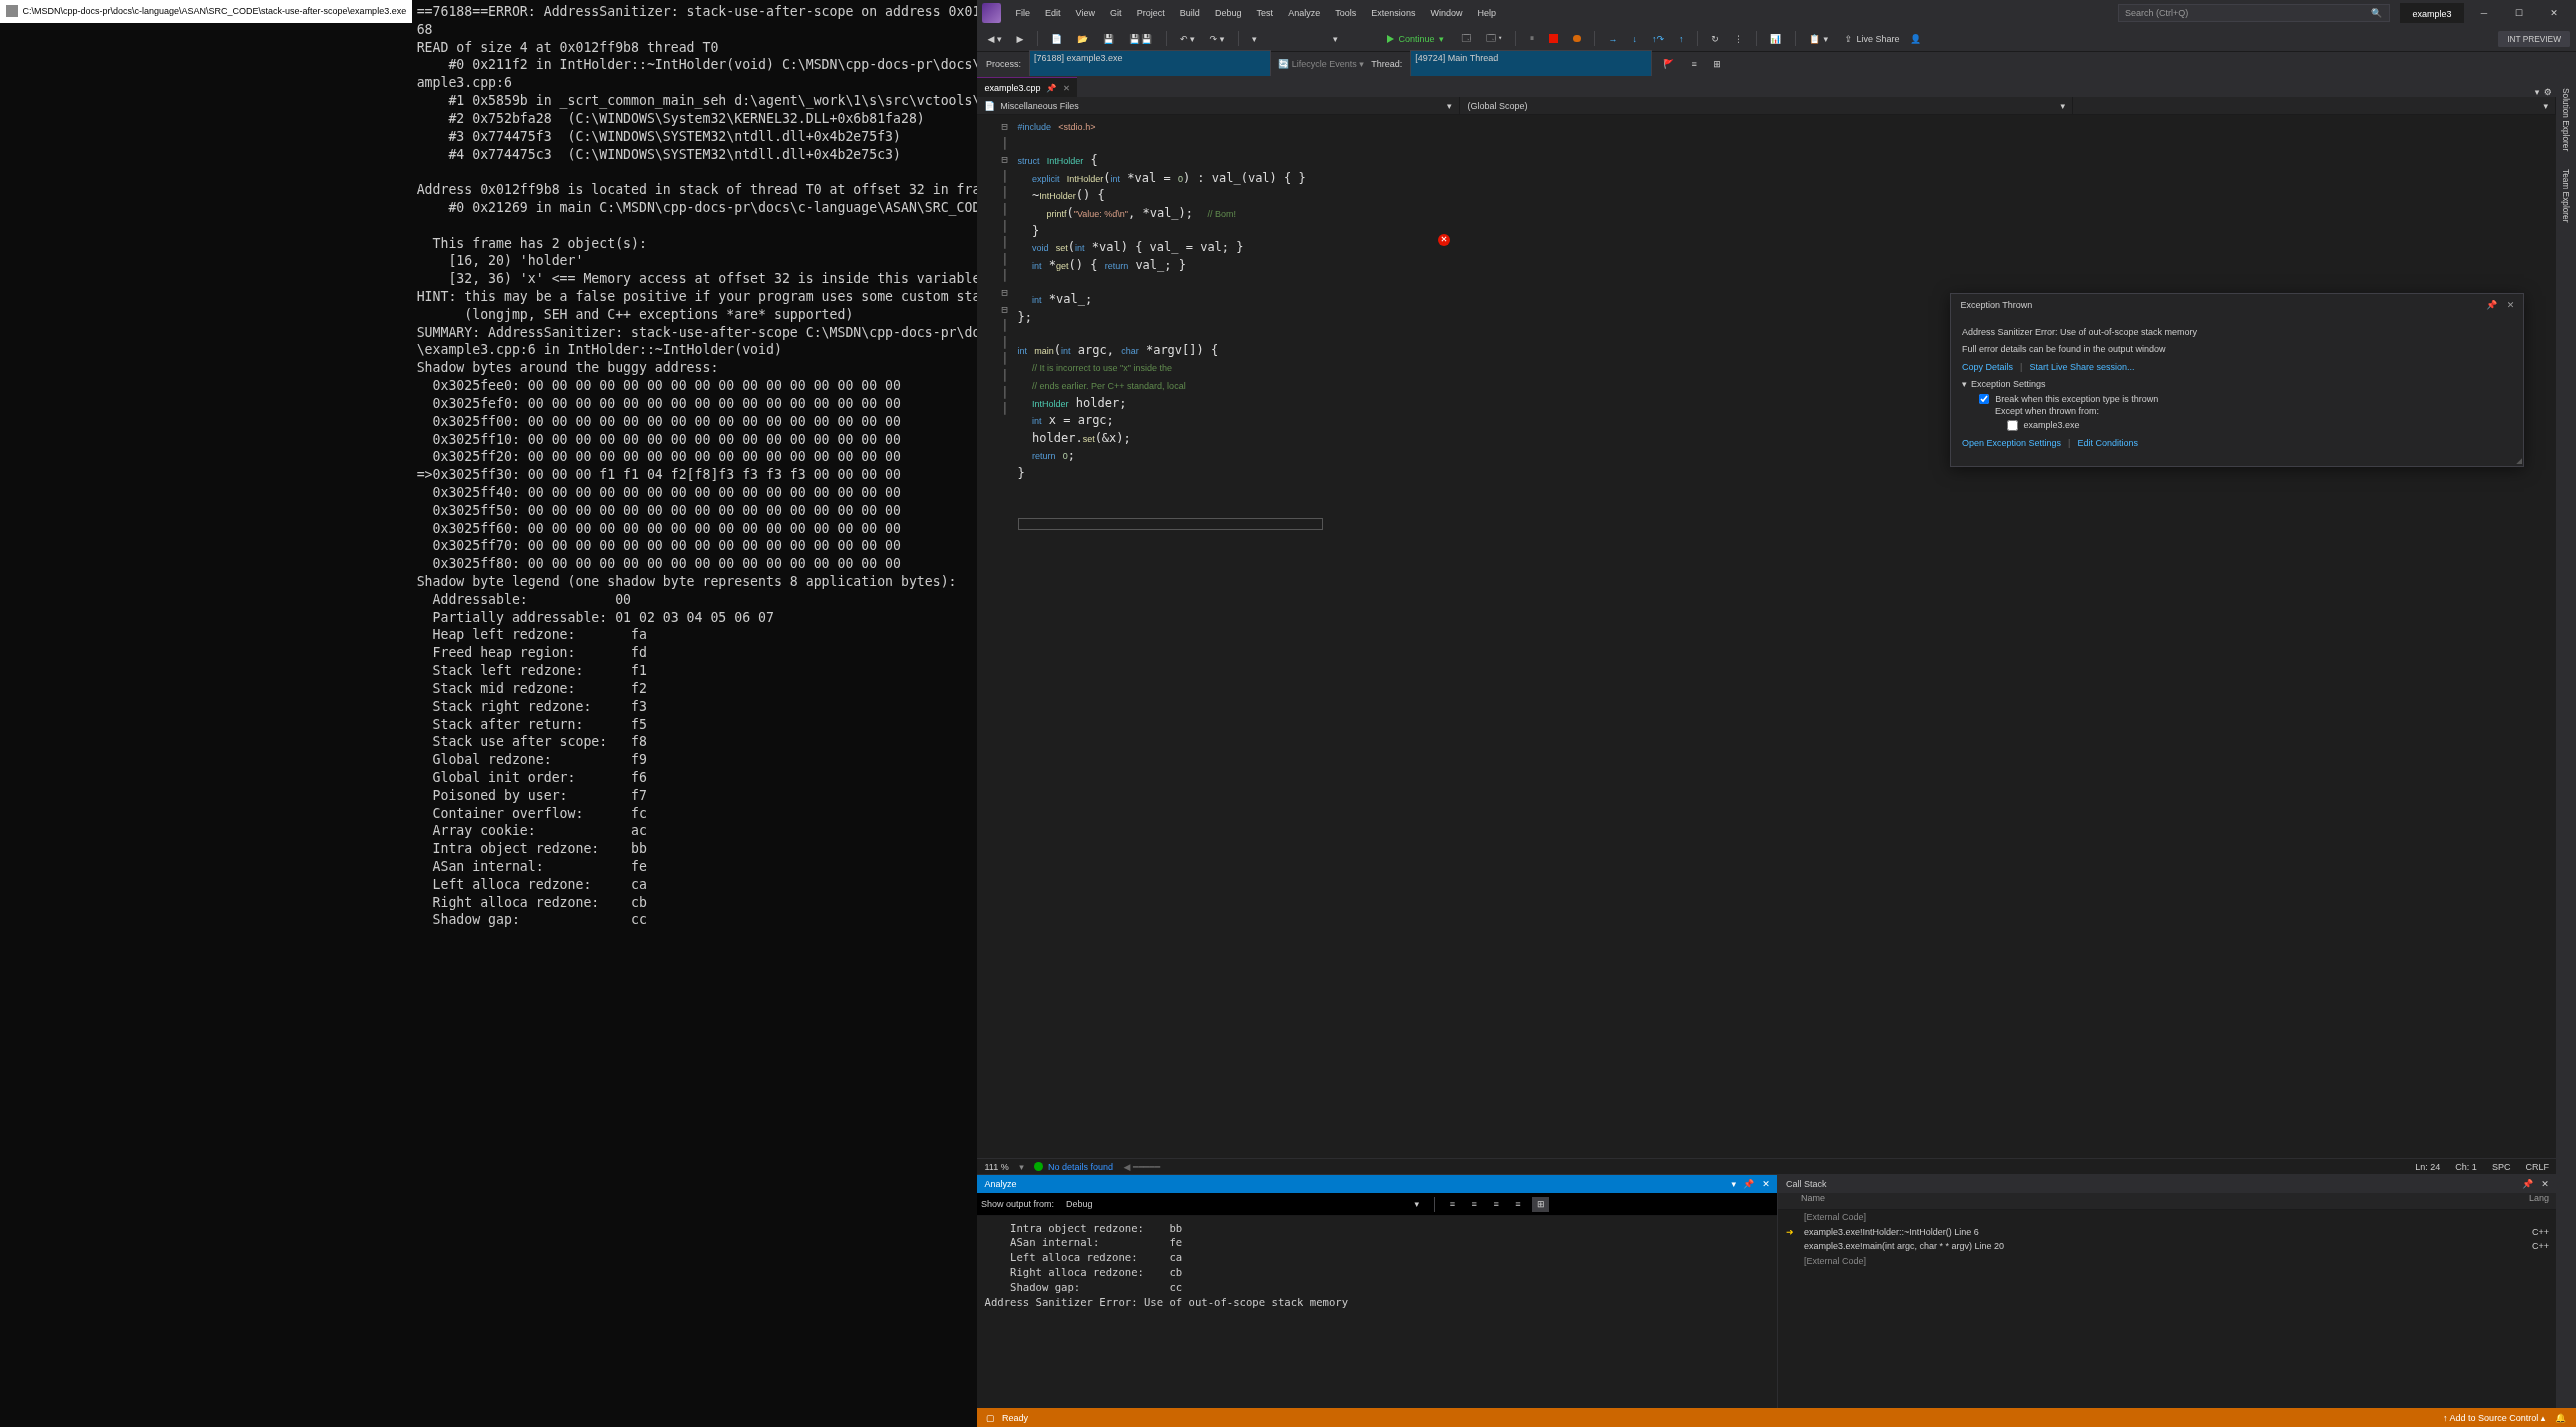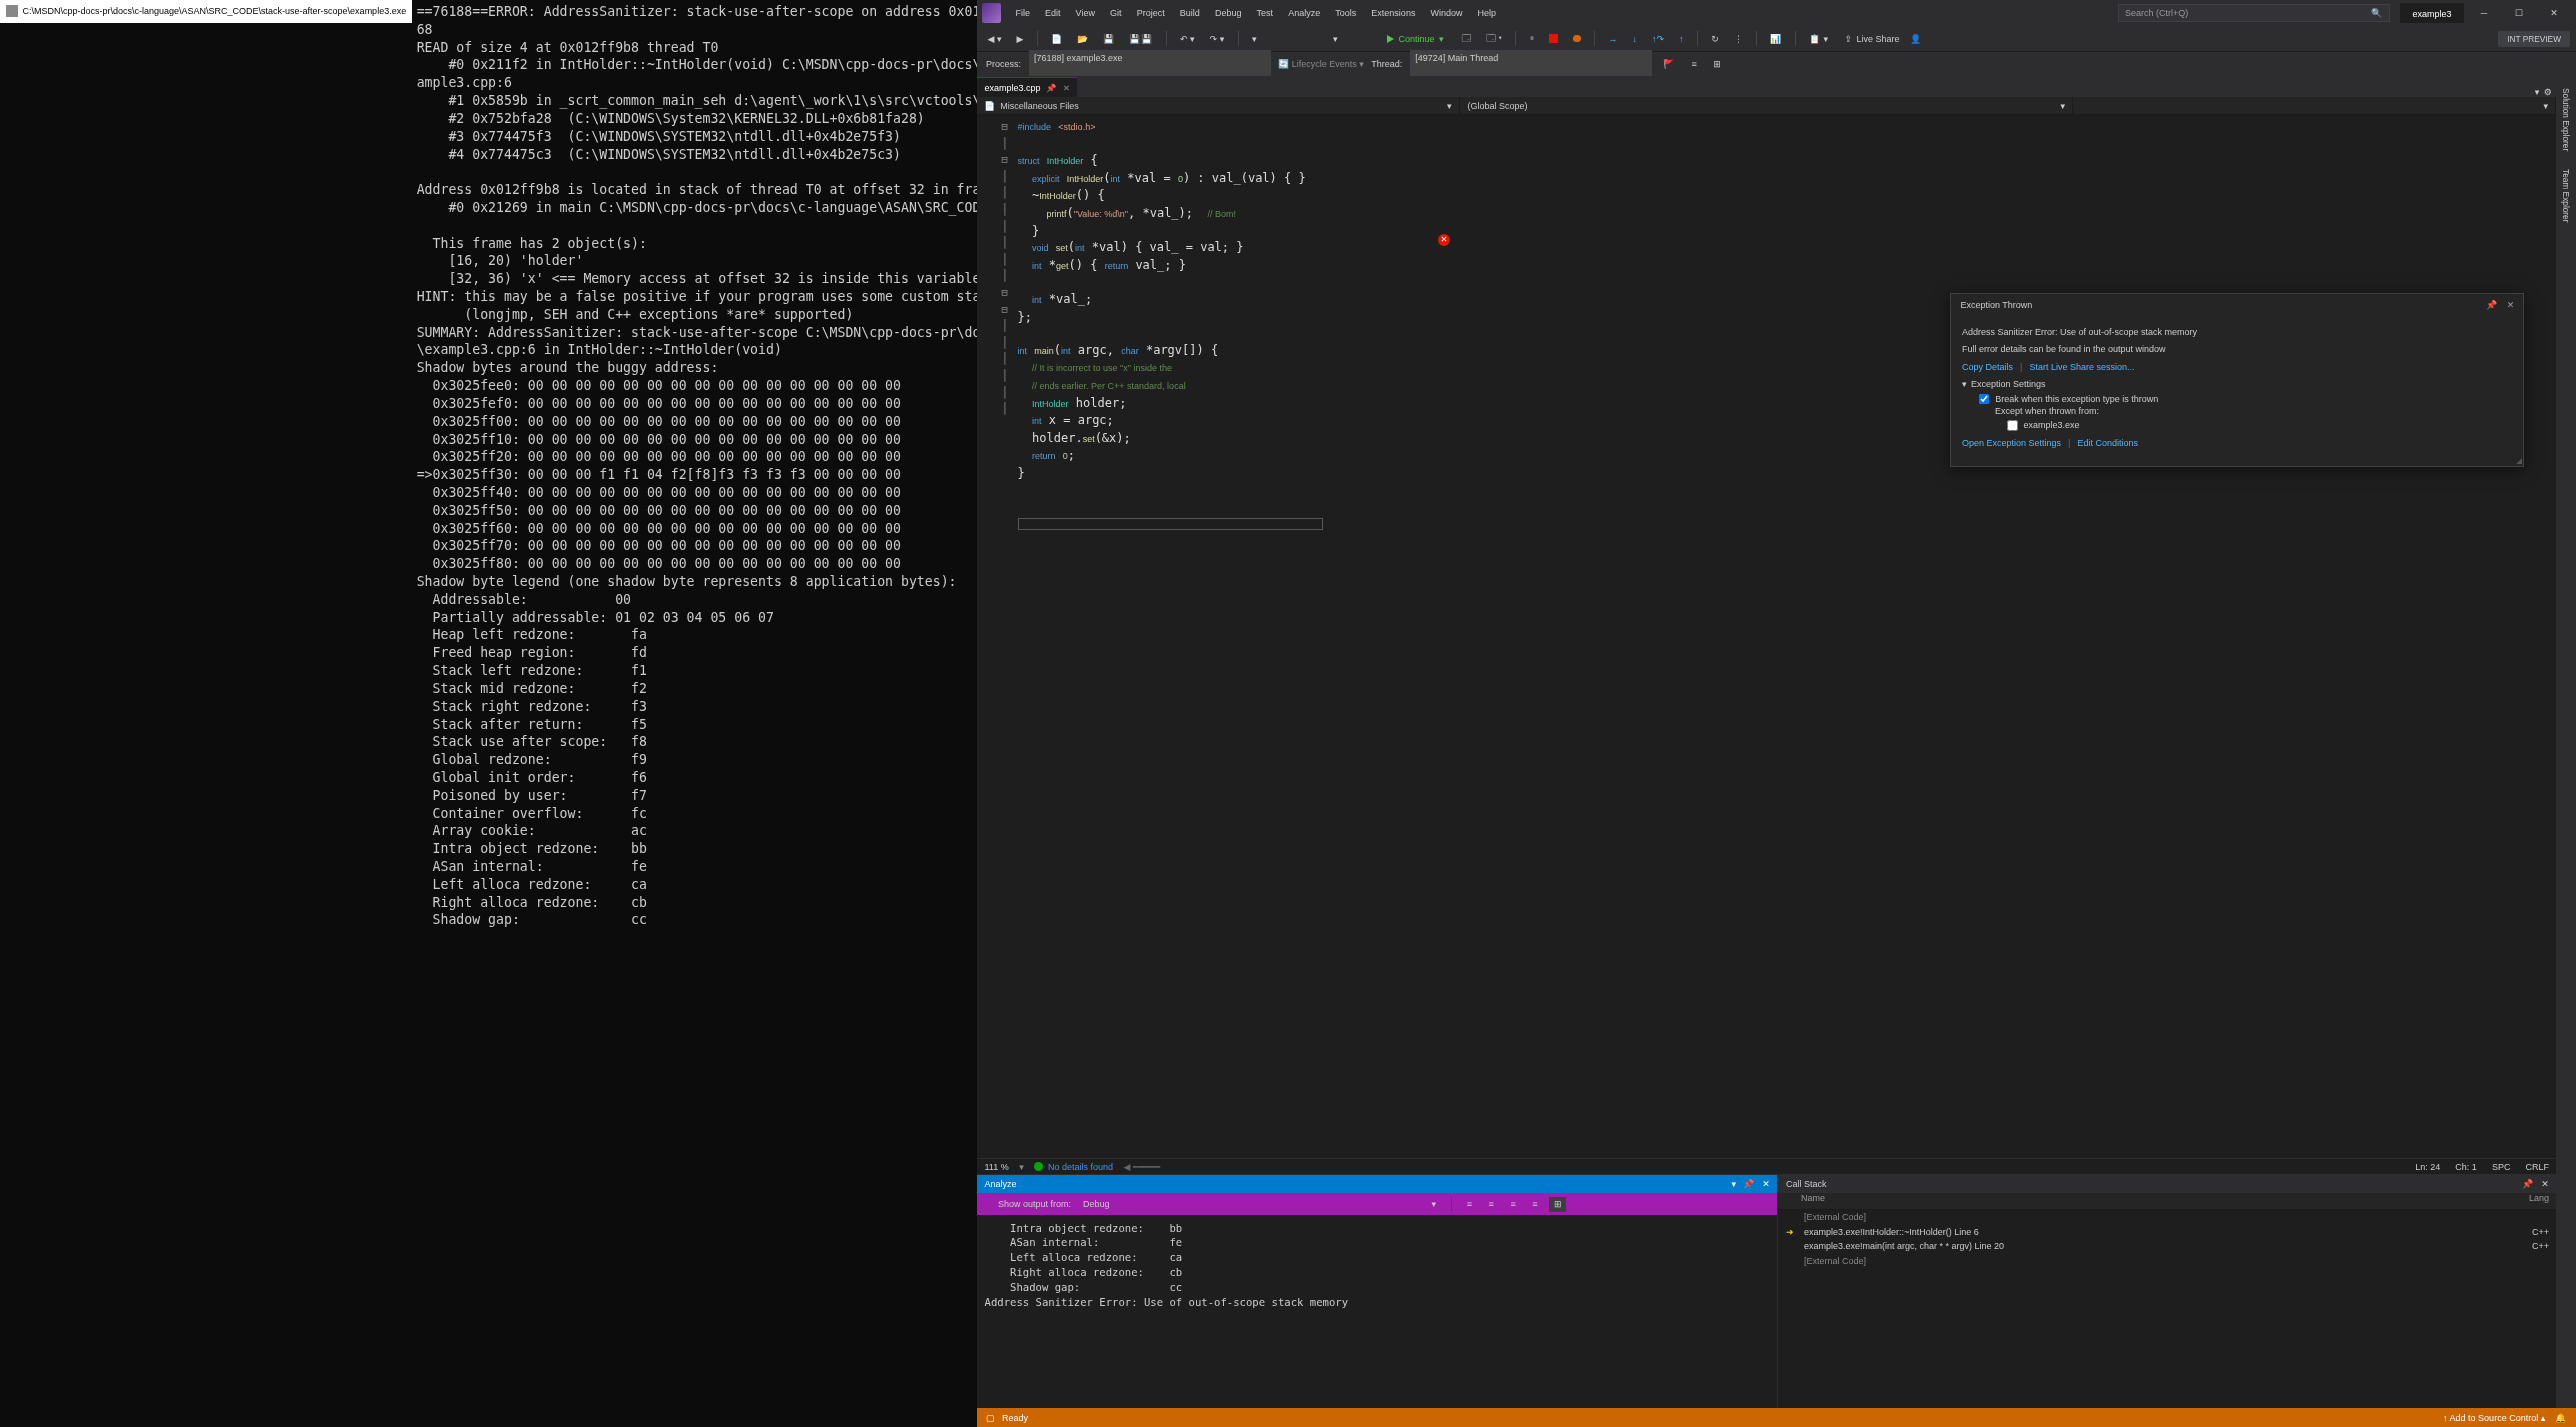--- a/index.html
+++ b/index.html
@@ -18,21 +18,21 @@
 .wincontrols span{width:35px;height:26px;display:flex;align-items:center;justify-content:center;color:#ccc;cursor:pointer}
 .titletab{margin-left:7.5px;padding:4.5px 12px;background:#1e1e1e;color:#fff;font-size:9px;border-top:0.8px solid #1e1e1e}
 .toolbar1{height:26px;background:#2d2d30;border-bottom:0.8px solid #1b1b1c;display:flex;align-items:center;padding:0 6px;gap:6px}
 .tb-btn{padding:2.3px 4.5px;color:#ccc;display:flex;align-items:center;gap:2.3px;cursor:pointer}
 .sep{width:0.8px;height:15px;background:#46464a;margin:0 3px}
 .continue{background:transparent;color:#4ec94e;display:flex;align-items:center;gap:4.5px;padding:2.3px 7.5px}
 .continue .play{width:0;height:0;border-left:7.5px solid #4ec94e;border-top:4.5px solid transparent;border-bottom:4.5px solid transparent}
 .intprev{background:#3f3f46;padding:3px 9px;color:#ccc;font-size:8.3px;margin-left:auto;border-radius:1.5px}
 .liveshare{display:flex;align-items:center;gap:4.5px;color:#ccc;margin-left:6px}
 .toolbar2{height:24px;background:#2d2d30;display:flex;align-items:center;padding:0 9px;gap:7.5px;color:#ccc;font-size:9px}
-.toolbar2 select,.toolbar2 .dd{background:#404040;border:0.8px solid #3f3f46;color:#ccc;padding:1.5px 4.5px;height:28px}
+.toolbar2 select,.toolbar2 .dd{background:#0c4a6e;border:0.8px solid #3f3f46;color:#ccc;padding:1.5px 4.5px;height:28px}
 .main{flex:1;display:flex;position:relative}
 .main-left{flex:1;display:flex;flex-direction:column}
 .tabsrow{height:21px;background:#2d2d30;display:flex;align-items:flex-end}
 .filetab{background:#1e1e1e;padding:4.5px 7.5px;color:#fff;display:flex;align-items:center;gap:6px;border-top:0.8px solid #68217a}
 .filetab .pin,.filetab .x{color:#888;font-size:8.3px;cursor:pointer}
 .tabsrow .tools{margin-left:auto;display:flex;gap:4.5px;padding-right:4.5px;color:#ccc}
 .navbar{height:18px;background:#252526;display:flex;border-bottom:0.8px solid #1b1b1c}
 .navbar .nb{flex:1;padding:2.3px 7.5px;color:#ccc;display:flex;align-items:center;gap:4.5px;border-right:0.8px solid #1b1b1c}
 .editor{flex:1;display:flex;background:#1e1e1e;position:relative}
 .gutter-g{width:21px;background:#1e1e1e}
@@ -56,21 +56,21 @@
 .ex-resize{position:absolute;right:1.5px;bottom:1.5px;color:#555;font-size:7.5px}
 .editor-status{height:16.6px;background:#1e1e1e;border-top:0.8px solid #2d2d30;display:flex;align-items:center;padding:0 7.5px;color:#ccc;font-size:8.3px;gap:10.6px}
 .editor-status .iss{color:#3794ff;display:flex;align-items:center;gap:4.5px}
 .editor-status .right{margin-left:auto;display:flex;gap:15px}
 .okdot{width:9px;height:9px;border-radius:50%;background:#0a0;display:inline-block}
 .bottom{height:234px;background:#1e1e1e;display:flex;border-top:0.8px solid #2d2d30}
 .output{flex:1;display:flex;flex-direction:column;border-right:0.8px solid #2d2d30}
 .pane-hdr{height:18px;background:#007acc;color:#fff;display:flex;align-items:center;padding:0 7.5px;justify-content:space-between;font-size:9px}
 .pane-hdr.dark{background:#2d2d30;color:#ccc}
 .pane-hdr .ctrls{display:flex;gap:7.5px;font-size:8.3px}
-.output-tb{height:22.6px;background:#a21caf;display:flex;align-items:center;padding:0 21px;gap:7.5px;color:#ccc;border-bottom:0.8px solid #1b1b1c}
+.output-tb{height:22.6px;background:#000000;display:flex;align-items:center;padding:0 4px;gap:7.5px;color:#ccc;border-bottom:0.8px solid #1b1b1c}
 .output-body{flex:1;padding:4.5px 7.5px;font-family:Consolas,monospace;font-size:10.6px;line-height:1.4;color:#ccc;white-space:pre;overflow:auto}
 .callstack{width:778px;display:flex;flex-direction:column}
 .cs-hdr-row{height:16.6px;background:#252526;display:flex;align-items:flex-start;padding:0 7.5px;color:#999;border-bottom:0.8px solid #1b1b1c}
 .cs-hdr-row .lang{margin-left:auto}
 .cs-body{flex:1;overflow:auto}
 .cs-row{display:flex;align-items:center;padding:2.3px 7.5px;gap:6px;color:#ccc}
 .cs-row .name{flex:1}
 .cs-row .lang{width:45px;text-align:right}
 .cs-row.ext{color:#888}
 .cs-arrow{color:#ffcc00}

